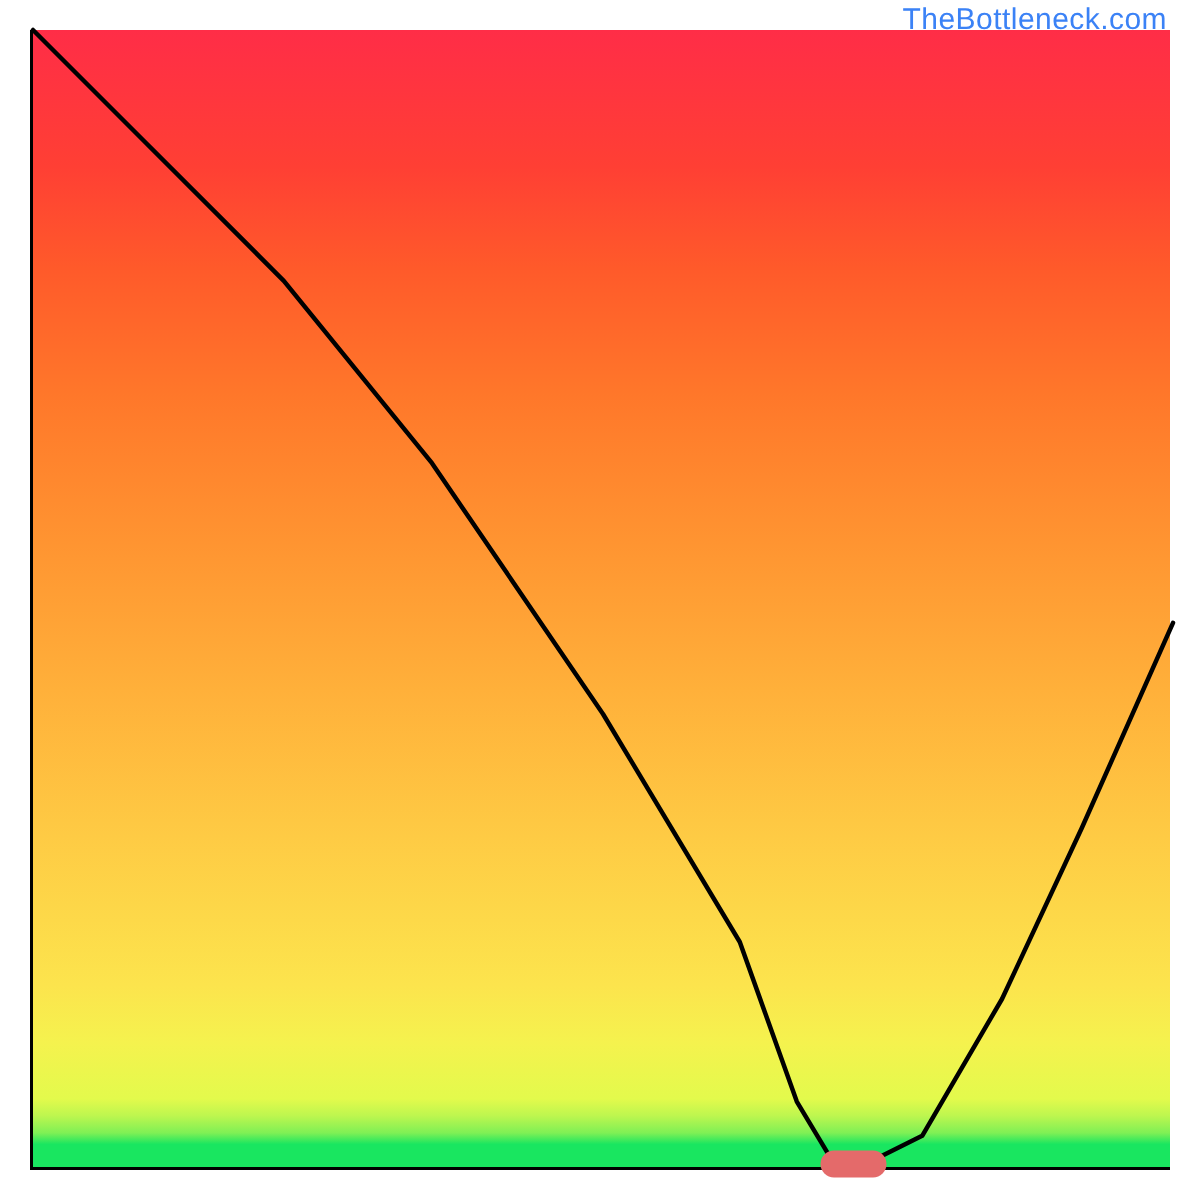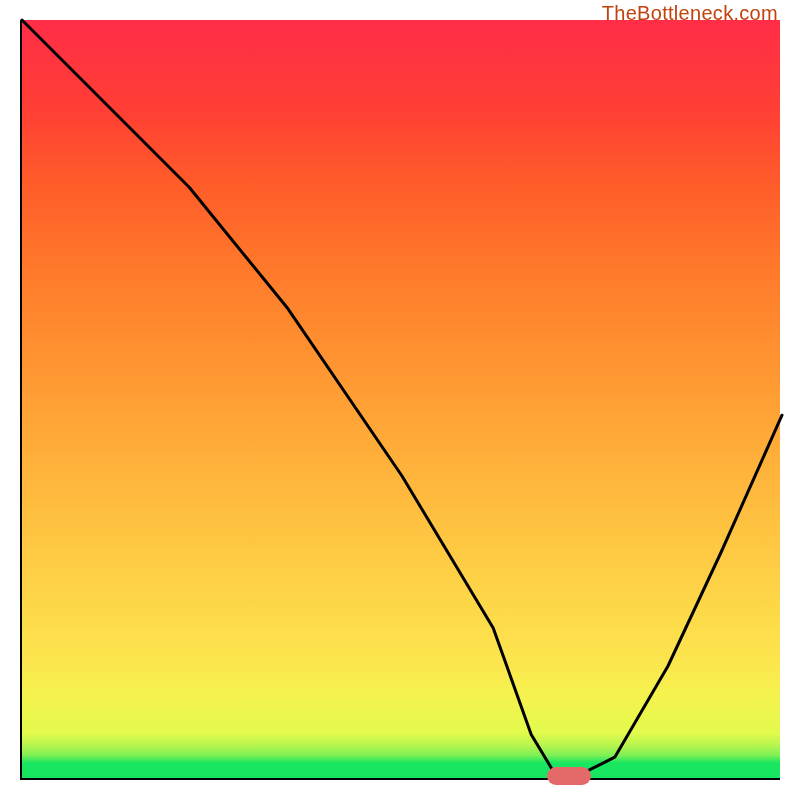--- a/index.html
+++ b/index.html
@@ -32,21 +32,21 @@
       #ff772a 68%,
       #ff5a2a 79%,
       #ff3f34 88%,
       #ff2d47 100%
     );
   }
   .watermark {
     position: absolute;
     top: 2px;
     right: 22px;
-    color: #c2410c;
+    color: #3b82f6;
     font-size: 20px;
     font-weight: 500;
     letter-spacing: 0.3px;
   }
   svg.curve {
     position: absolute;
     left: 0;
     top: 0;
     width: 760px;
     height: 760px;

